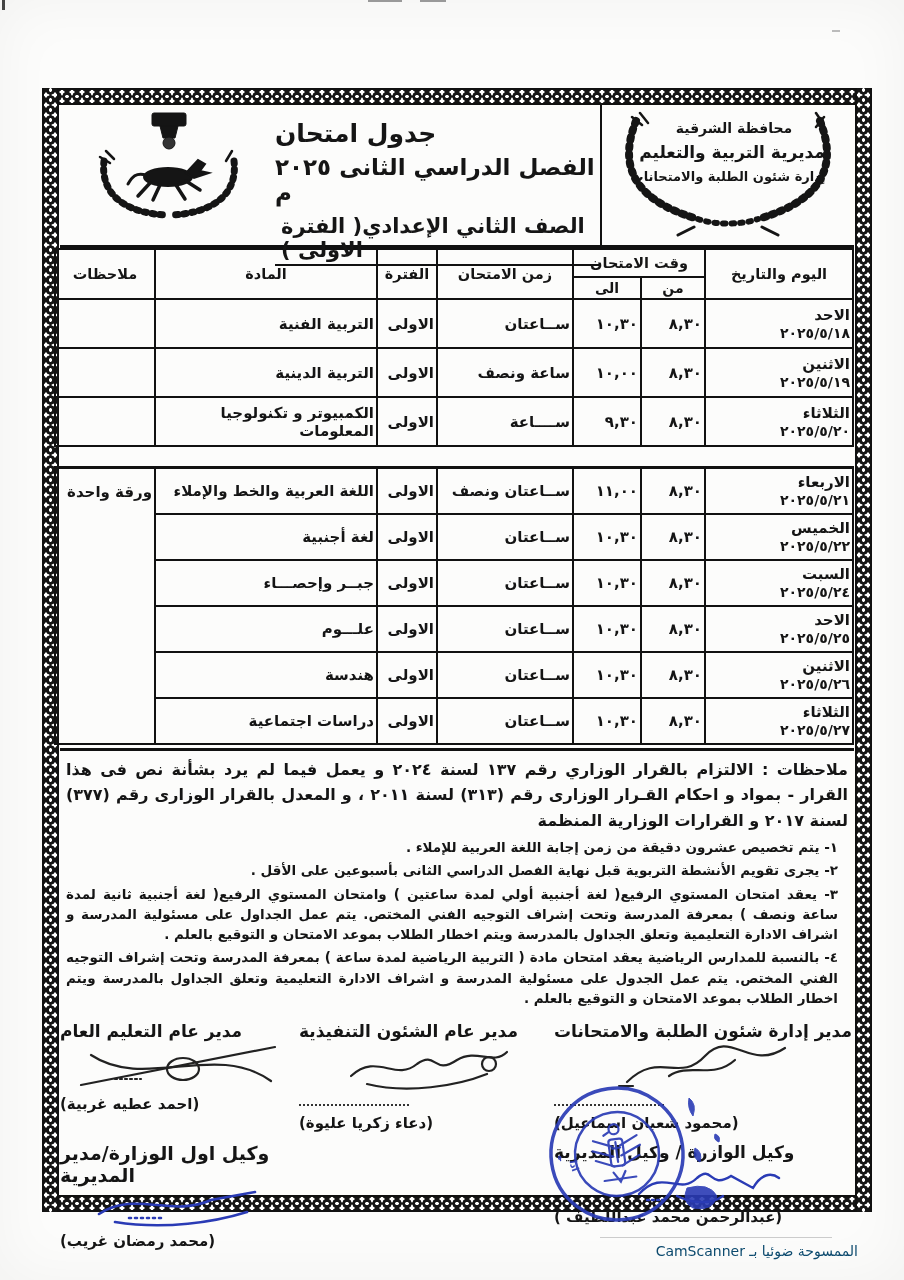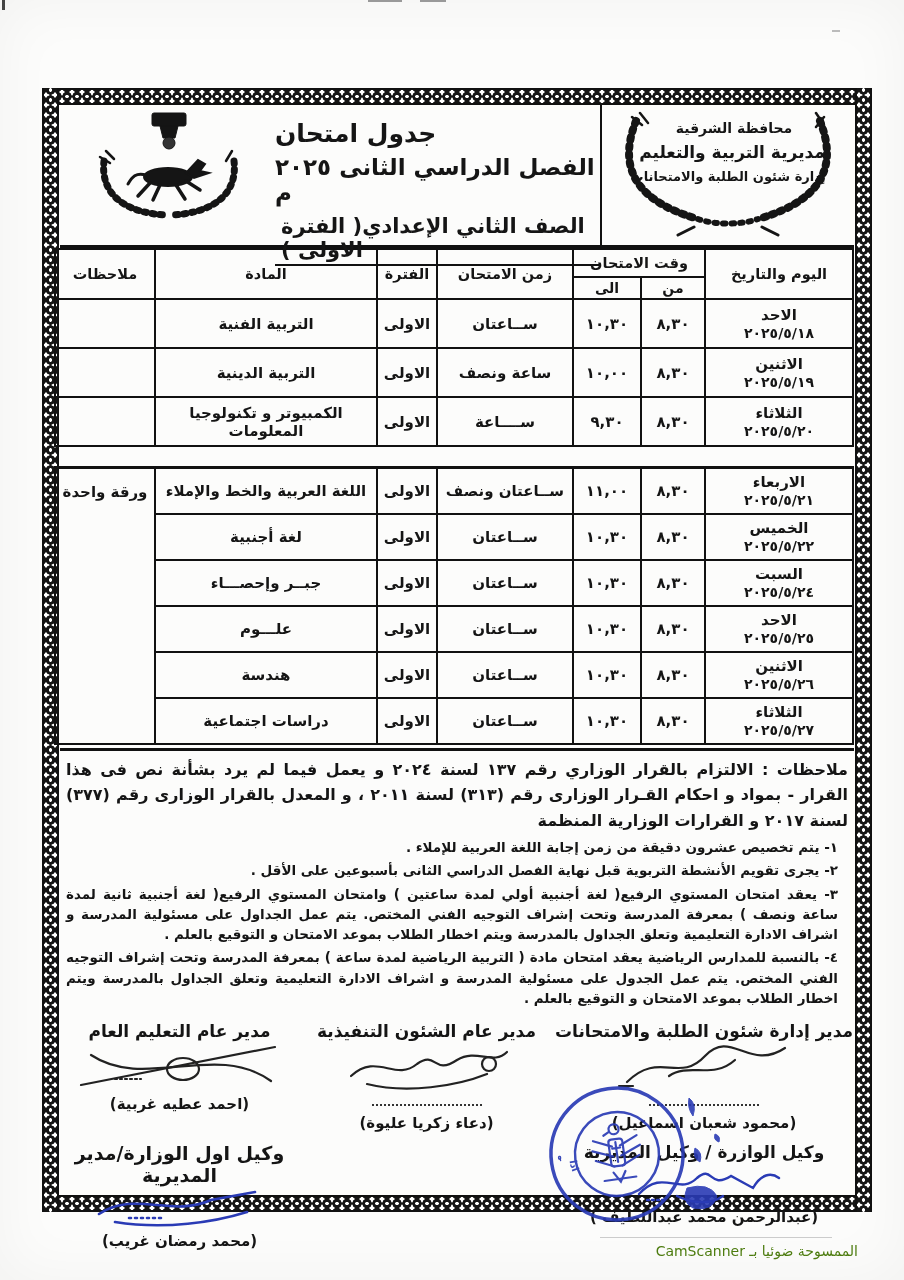--- a/index.html
+++ b/index.html
@@ -35,49 +35,49 @@
   .t1{font-size:25px;font-weight:bold;letter-spacing:1px;}
   .t2{font-size:23px;font-weight:bold;margin-top:6px;}
   .t3{font-size:21px;font-weight:bold;margin-top:8px;display:inline-block;border-bottom:2.5px solid #111;padding:0 6px 2px;}
   .emblem-box{width:215px;position:relative;}
 
   
   table{border-collapse:collapse;table-layout:fixed;width:100%;direction:rtl;}
   th,td{border:2.2px solid #111;text-align:center;vertical-align:middle;font-weight:bold;padding:0 2px;
         overflow:hidden;}
   th{font-size:14.5px;}
-  td{font-size:15px;}
+  td{font-size:15px;text-align:right;}
   .tb1 thead tr.r1 th{height:26px;} .tb1 thead tr.r2 th{height:20px;font-size:14px;}
   .tb1 tbody tr{height:49px;}
   .tb2 tbody tr{height:46px;}
   .gap{height:19px;}
   td .day{font-size:15px;} td .date{font-size:14px;margin-top:1px;}
   td.subj{font-size:15px;}
   td.notes-merge{vertical-align:top;padding-top:14px;font-size:15px;}
   .tb2{border-top:3px solid #111;}
 
   
   .notes{border-top:3px solid #111;margin-top:3px;padding:6px 6px 2px 6px;}
   .notes-intro{font-size:16px;font-weight:bold;line-height:1.62;text-align:justify;}
   .note-item{font-size:13.5px;font-weight:bold;line-height:1.5;margin:3px 10px 3px 0;text-align:justify;}
 
   
   .sigs{position:relative;padding-top:8px;height:246px;}
   .sig-grid{display:grid;grid-template-columns:300px 255px 1fr;direction:rtl;}
-  .sig-cell{text-align:center;position:relative;}
+  .sig-cell{text-align:left;position:relative;}
   .sig-title{font-size:17px;font-weight:bold;}
   .sig-name{font-size:15px;font-weight:bold;margin-top:2px;}
   .sig-art{height:52px;display:flex;align-items:center;justify-content:center;}
   .sig-art.short{height:44px;}
   .dots{display:inline-block;width:110px;border-bottom:2px dotted #333;height:2px;vertical-align:middle;}
   .row2{margin-top:10px;}
   .stamp-wrap{position:absolute;left:238px;top:-66px;pointer-events:none;}
 
   .scan-line{position:absolute;left:600px;top:1237px;width:232px;height:1px;background:#ccc;}
-  .cam{position:absolute;right:46px;top:1243px;font-size:14px;color:#4d7c0f;font-weight:normal;
+  .cam{position:absolute;right:46px;top:1243px;font-size:14px;color:#0c4a6e;font-weight:normal;
        font-family:"DejaVu Sans",sans-serif;}
 </style>
 </head>
 <body>
 
 <div class="page">
 
   <div class="mark m1"></div>
   <div class="mark m2"></div>
   <div class="mark m3"></div>

